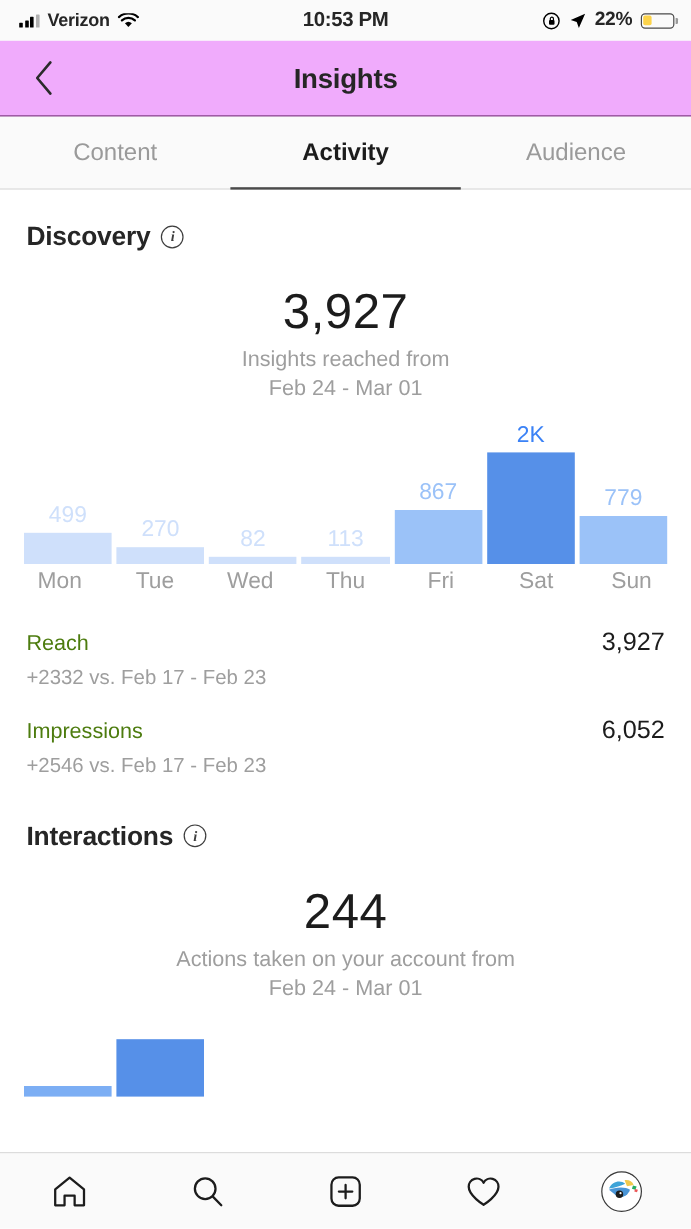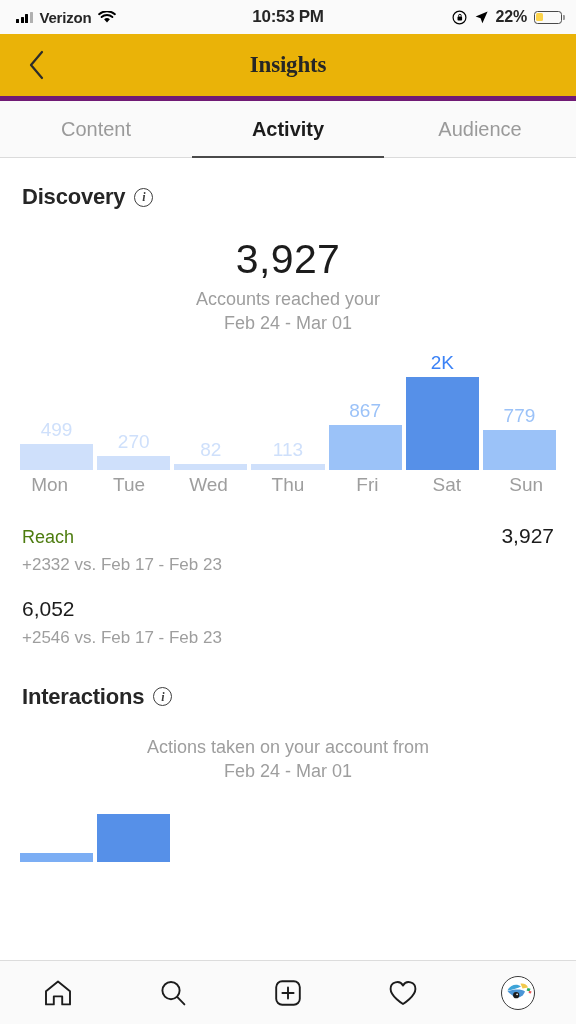--- a/index.html
+++ b/index.html
@@ -44,35 +44,34 @@
     border-radius:3.5px; position:relative; padding:1.2px;
   }
   .batt::after {
     content:""; position:absolute; right:-4px; top:3.6px;
     width:2px; height:5px; background:#9a9a9a; border-radius:0 1px 1px 0;
   }
   .batt span { display:block; height:100%; width:30%; background:#fcd34a; border-radius:1.5px; }
 
   
   .navbar {
-    height:62px; background:#eab308;
+    height:62px; background:#f0abfc;
     display:flex; align-items:center; justify-content:center;
     position:relative;
-    font-family:Liberation Serif, serif;
   }
   .navbar .title { font-size:23px; font-weight:bold; letter-spacing:-0.2px; }
   .back {
     position:absolute; left:14px; top:0; height:62px;
     width:46px; display:flex; align-items:center; justify-content:center;
   }
 
   
   .tabs {
     height:62px; background:#fafafa;
-    display:flex; border-top:5px solid #701a75;
+    display:flex; border-top:1px solid #701a75;
     border-bottom:1px solid #dbdbdb;
   }
   .tab {
     flex:1; display:flex; align-items:center; justify-content:center;
     font-size:20px; color:#9a9a9a; position:relative;
   }
   .tab.active { color:#1c1c1c; font-weight:bold; }
   .tab.active::after {
     content:""; position:absolute; bottom:-1px; left:0; right:0;
     height:2px; background:#4a4a4a;
@@ -186,21 +185,21 @@
 <div class="content">
 
   <div class="section-head">
     <h2>Discovery</h2>
     <span class="info-ico">i</span>
   </div>
 
   <div class="bignum-block">
     <div class="bignum">3,927</div>
     <div class="bigsub">
-      <span>Accounts reached your</span><br>
+      <span>Insights reached from</span><br>
       <span>Feb 24 - Mar 01</span>
     </div>
   </div>
 
   <div class="chart">
     <div class="bars" id="discovery-bars">
         <div class="bar-col">
           <div class="bar-val" style="color: rgb(207, 224, 251);">499</div>
           <div class="bar-rect" style="height: 26px; background: rgb(207, 224, 251);"></div>
         </div>
@@ -243,31 +242,33 @@
   <div class="metric">
     <div class="metric-top">
       <span class="metric-name">Reach</span>
       <span class="metric-val">3,927</span>
     </div>
     <div class="metric-sub">+2332 vs. Feb 17 - Feb 23</div>
   </div>
 
   <div class="metric">
     <div class="metric-top">
+      <span class="metric-name">Impressions</span>
       <span class="metric-val">6,052</span>
     </div>
     <div class="metric-sub">+2546 vs. Feb 17 - Feb 23</div>
   </div>
 
   <div class="section-head" style="padding-top:36px;">
     <h2>Interactions</h2>
     <span class="info-ico">i</span>
   </div>
 
   <div class="bignum-block">
+    <div class="bignum">244</div>
     <div class="bigsub">
       <span>Actions taken on your account from</span><br>
       <span>Feb 24 - Mar 01</span>
     </div>
   </div>
 
   <div class="chart2">
     <div class="bars2" id="interactions-bars">
         <div class="bar2" style="height: 9px; background: rgb(124, 174, 244);"></div>
         <div class="bar2" style="height: 48px; background: rgb(86, 144, 232);"></div>

